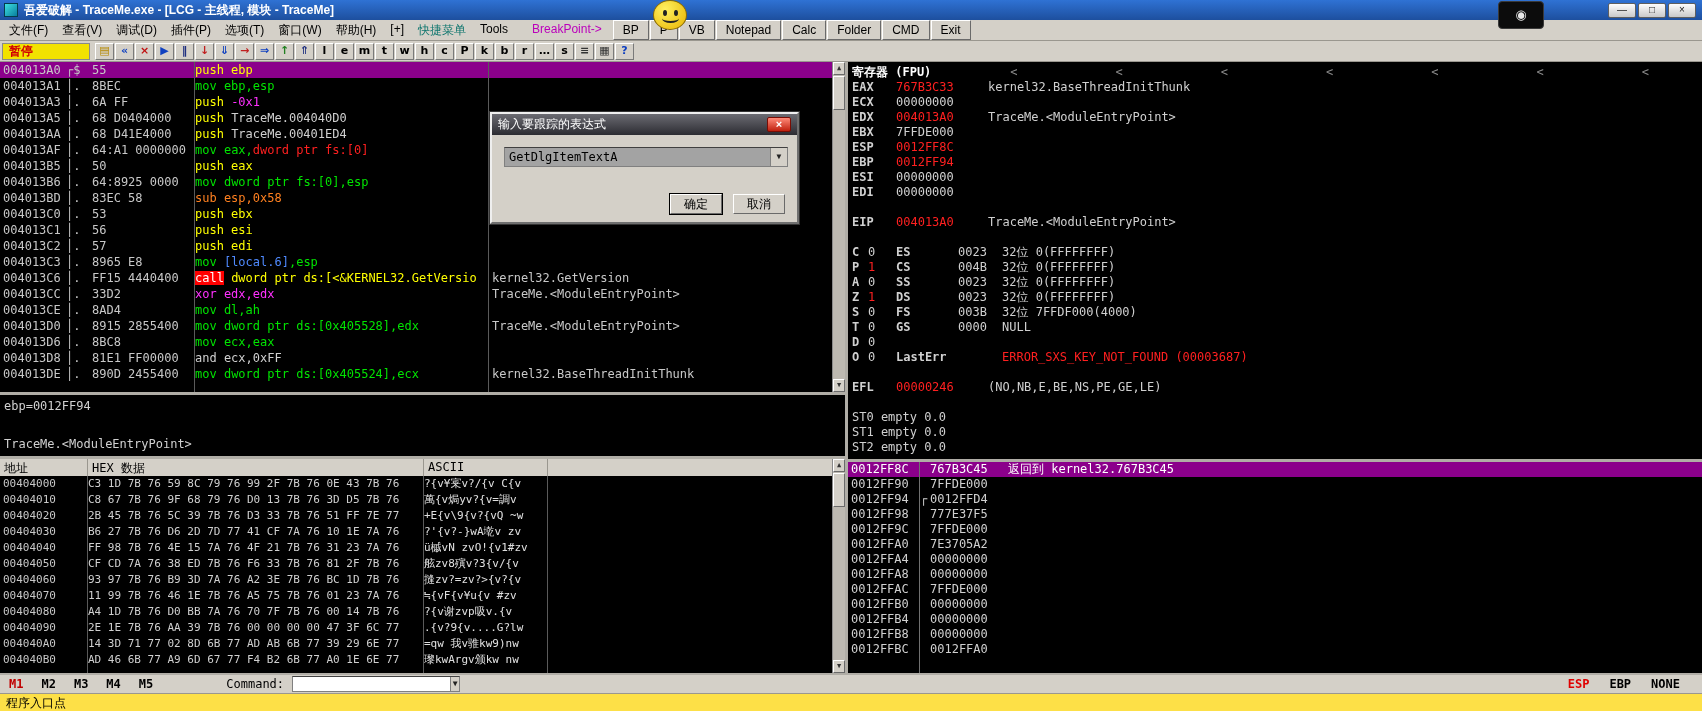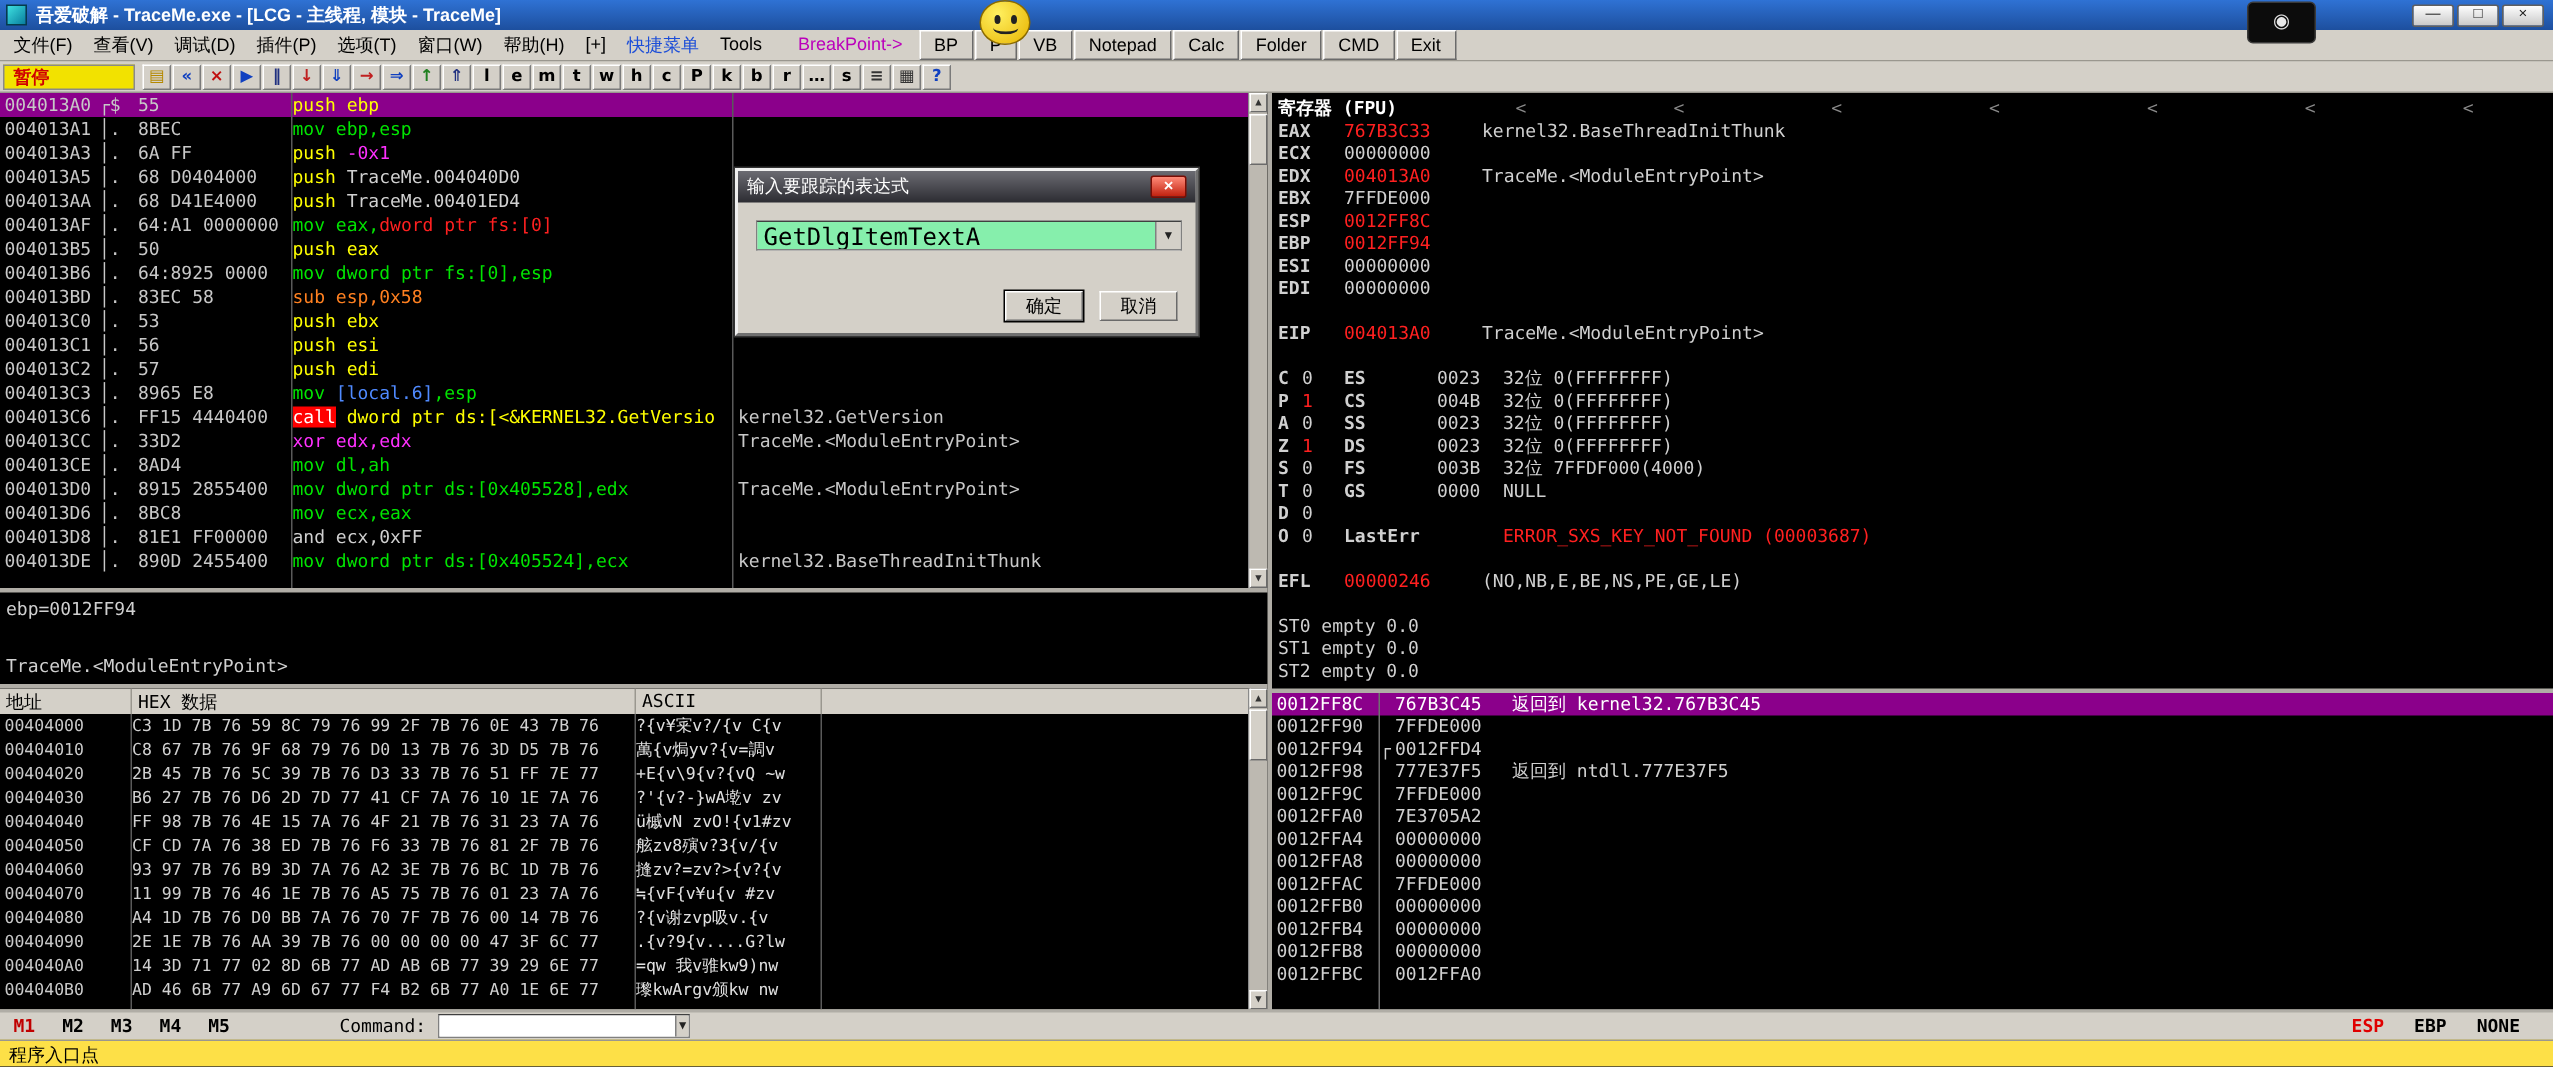--- a/index.html
+++ b/index.html
@@ -89,21 +89,21 @@
   .drop-btn{width:15px;background:#d4d0c8;border-left:1px solid #808080;font-size:8px;line-height:14px;text-align:center;color:#222}
   .cmd-right{margin-left:auto;margin-right:22px;display:flex;gap:20px;font-weight:bold}
   
   .statusbar{height:18px;background:#fde047;border-top:1px solid #9a978f;font-family:"Liberation Sans",sans-serif;font-size:12px;color:#000;padding:1px 6px;flex:0 0 auto}
   
   .dialog{position:absolute;left:490px;top:112px;width:309px;height:112px;background:#d4d0c8;border:2px solid;border-color:#efefef #6f6f6f #6f6f6f #efefef;outline:1px solid #333;box-shadow:4px 5px 10px rgba(0,0,0,.6);z-index:100}
   .dlg-title{height:21px;background:linear-gradient(180deg,#6b6b72,#2c2c32);display:flex;align-items:center;color:#fff;font-family:"Liberation Sans",sans-serif;font-size:12px;padding:0 6px}
   .dlg-close{margin-left:auto;width:24px;height:15px;background:linear-gradient(#ff8a78,#c0200e);border:1px solid #7a0d04;border-radius:2px;color:#fff;font-size:11px;line-height:13px;text-align:center;font-weight:bold}
   .dlg-body{position:relative;height:89px}
   .combo{position:absolute;left:12px;top:12px;width:284px;height:20px;background:#fff;border:1px solid #808080;border-top-color:#404040;display:flex}
-  .combo input{flex:1;border:none;outline:none;font-family:"DejaVu Sans Mono",monospace;font-size:16px;padding:0 4px;background:#86efac}
+  .combo input{flex:1;border:none;outline:none;font-family:"DejaVu Sans Mono",monospace;font-size:12px;padding:0 4px;background:#a3a3a3}
   .combo .drop-btn{width:17px;line-height:18px}
   .dlg-buttons{position:absolute;right:12px;bottom:10px;display:flex;gap:11px}
   .dlg-btn{width:52px;height:20px;background:#d4d0c8;border:1px solid;border-color:#fff #6a6a6a #6a6a6a #fff;font-family:"Liberation Sans",sans-serif;font-size:12px;text-align:center;line-height:18px;color:#000}
   .dlg-btn.default{box-shadow:0 0 0 1px #000}
   
   .smiley{position:absolute;left:653px;top:0px;width:34px;height:30px;border-radius:50%;background:radial-gradient(circle at 35% 30%,#fff060,#e8b400);border:1px solid #8a6a00;z-index:60}
   .smiley .eye{position:absolute;width:4px;height:6px;background:#222;border-radius:50%;top:9px}
   .smiley .eye.l{left:9px}.smiley .eye.r{left:20px}
   .smiley .mouth{position:absolute;left:8px;top:13px;width:17px;height:9px;border-bottom:2px solid #222;border-radius:50%}
   .corner-logo{position:absolute;left:1498px;top:1px;width:46px;height:28px;background:#0c0c0c;border:1px solid #3a3a3a;border-radius:4px;z-index:60;color:#e8e8e8;font-size:13px;text-align:center;line-height:26px;font-family:"DejaVu Sans",sans-serif}
@@ -126,21 +126,21 @@
   <div class="menubar">
     <span id="menu-items" style="display:flex">
         <span class="menu-item">文件(F)</span>
         <span class="menu-item">查看(V)</span>
         <span class="menu-item">调试(D)</span>
         <span class="menu-item">插件(P)</span>
         <span class="menu-item">选项(T)</span>
         <span class="menu-item">窗口(W)</span>
         <span class="menu-item">帮助(H)</span>
         <span class="menu-item">[+]</span>
-        <span class="menu-item" style="color: #1d4ed8;">快捷菜单</span>
+        <span class="menu-item" style="color: #0f766e;">快捷菜单</span>
         <span class="menu-item">Tools</span>
         <span class="menu-item" style="color: rgb(187, 0, 187); margin-left: 10px;">BreakPoint-&gt;</span>
       </span>
     <span id="plugin-btns" style="display:flex;margin-left:4px">
         <span class="plugin-btn">BP</span>
         <span class="plugin-btn">P</span>
         <span class="plugin-btn">VB</span>
         <span class="plugin-btn">Notepad</span>
         <span class="plugin-btn">Calc</span>
         <span class="plugin-btn">Folder</span>
@@ -304,21 +304,21 @@
             <div class="rrow"><span>ST2 empty 0.0</span></div>
           </div>
       </div>
 
       <div class="stack">
         <div id="stack-rows">
           <div class="vl" style="left:71px"></div>
         <div class="srow sel"><span class="saddr">0012FF8C</span><span class="sbr"></span><span class="sval">767B3C45</span><span class="scmt">返回到 kernel32.767B3C45</span></div>
             <div class="srow"><span class="saddr">0012FF90</span><span class="sbr"></span><span class="sval">7FFDE000</span><span class="scmt"></span></div>
             <div class="srow"><span class="saddr">0012FF94</span><span class="sbr">┌</span><span class="sval">0012FFD4</span><span class="scmt"></span></div>
-            <div class="srow"><span class="saddr">0012FF98</span><span class="sbr"></span><span class="sval">777E37F5</span><span class="scmt">返回到 ntdll.777E37F5</span></div>
+            <div class="srow"><span class="saddr">0012FF98</span><span class="sbr"></span><span class="sval">777E37F5</span></div>
             <div class="srow"><span class="saddr">0012FF9C</span><span class="sbr"></span><span class="sval">7FFDE000</span><span class="scmt"></span></div>
             <div class="srow"><span class="saddr">0012FFA0</span><span class="sbr"></span><span class="sval">7E3705A2</span><span class="scmt"></span></div>
             <div class="srow"><span class="saddr">0012FFA4</span><span class="sbr"></span><span class="sval">00000000</span><span class="scmt"></span></div>
             <div class="srow"><span class="saddr">0012FFA8</span><span class="sbr"></span><span class="sval">00000000</span><span class="scmt"></span></div>
             <div class="srow"><span class="saddr">0012FFAC</span><span class="sbr"></span><span class="sval">7FFDE000</span><span class="scmt"></span></div>
             <div class="srow"><span class="saddr">0012FFB0</span><span class="sbr"></span><span class="sval">00000000</span><span class="scmt"></span></div>
             <div class="srow"><span class="saddr">0012FFB4</span><span class="sbr"></span><span class="sval">00000000</span><span class="scmt"></span></div>
             <div class="srow"><span class="saddr">0012FFB8</span><span class="sbr"></span><span class="sval">00000000</span><span class="scmt"></span></div>
             <div class="srow"><span class="saddr">0012FFBC</span><span class="sbr"></span><span class="sval">0012FFA0</span><span class="scmt"></span></div>
           </div>

